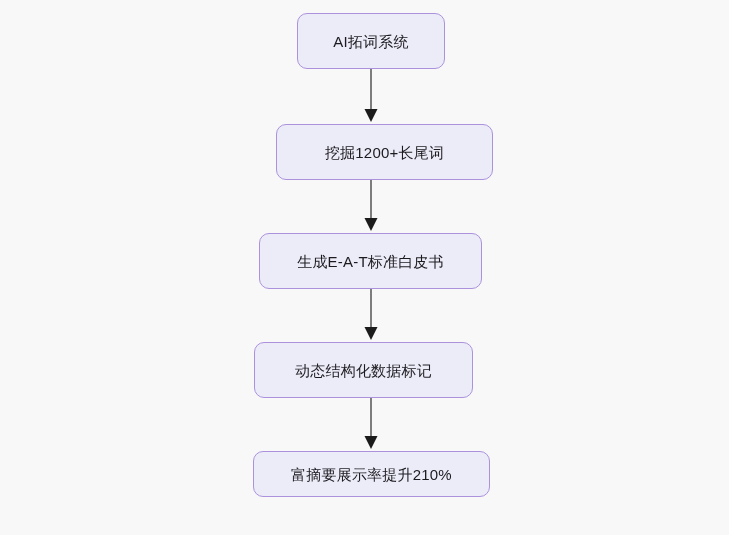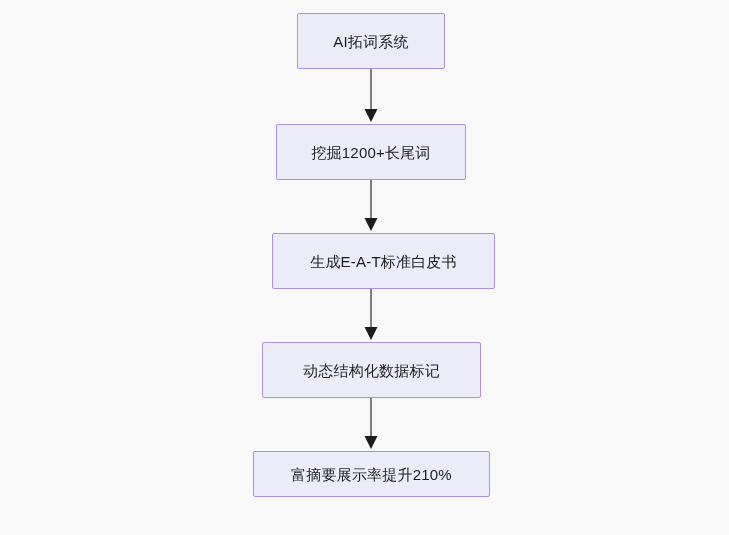--- a/index.html
+++ b/index.html
@@ -17,21 +17,21 @@
     position: relative;
     width: 729px;
     height: 535px;
     background: #f8f8f8;
   }
   .node {
     position: absolute;
     box-sizing: border-box;
     background: #ecebf8;
     border: 1.6px solid #ac92dd;
-    border-radius: 2px;
+    border-radius: 10px;
     display: flex;
     align-items: center;
     justify-content: center;
     color: #1b1b1f;
     font-size: 15px;
     line-height: 1;
     letter-spacing: 0.2px;
     white-space: nowrap;
   }
   .node-label {
@@ -77,29 +77,29 @@
     <g>
       <line class="edge-line" x1="371" y1="398" x2="371" y2="440"></line>
       <polygon class="edge-head" points="371,449 364.5,436 377.5,436"></polygon>
     </g>
   </svg>
 
   <div class="node" style="left:297px; top:13px; width:148px; height:56px;">
     <span class="node-label">AI拓词系统</span>
   </div>
 
-  <div class="node" style="left:276px; top:124px; width:190px; height:56px;">
+  <div class="node" style="left:276px; top:124px; width:217px; height:56px;">
     <span class="node-label">挖掘1200+长尾词</span>
   </div>
 
-  <div class="node" style="left:272px; top:233px; width:223px; height:56px;">
+  <div class="node" style="left:259px; top:233px; width:223px; height:56px;">
     <span class="node-label">生成E-A-T标准白皮书</span>
   </div>
 
-  <div class="node" style="left:262px; top:342px; width:219px; height:56px;">
+  <div class="node" style="left:254px; top:342px; width:219px; height:56px;">
     <span class="node-label">动态结构化数据标记</span>
   </div>
 
   <div class="node" style="left:253px; top:451px; width:237px; height:46px;">
     <span class="node-label">富摘要展示率提升210%</span>
   </div>
 
 </div>
 
 </body></html>

